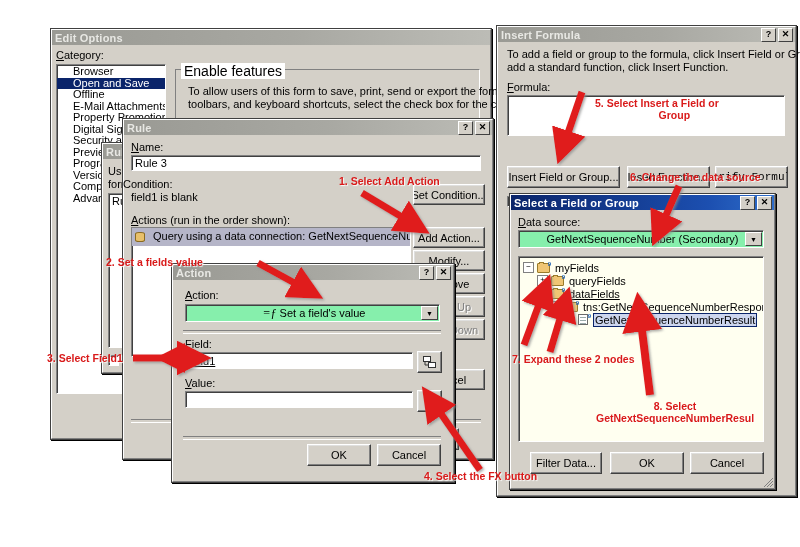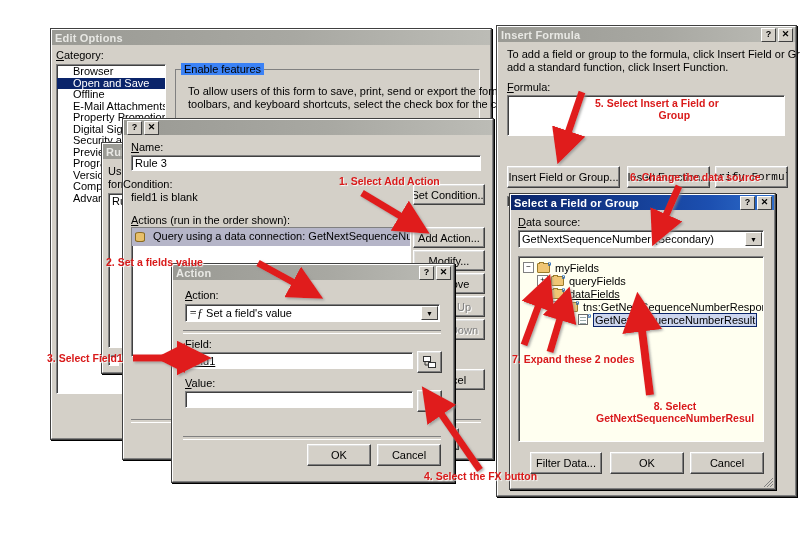--- a/index.html
+++ b/index.html
@@ -87,30 +87,30 @@
     white-space:nowrap;
   }
   .lbl{position:absolute;white-space:nowrap;font-size:11px;}
   .u{text-decoration:underline;}
   .groupbox{
     position:absolute;
     border:1px solid #ffffff;
     border-top-color:#808080;border-left-color:#808080;
     box-sizing:border-box;
   }
-  .grp-cap{position:absolute;background:#3b82f6;padding:0 3px;font-size:11px;}
+  .grp-cap{position:absolute;background:#ffffff;padding:0 3px;font-size:14px;}
   .combo{
     position:absolute;
-    background:#ffffff;
+    background:#86efac;
     border-top:1px solid #808080;border-left:1px solid #808080;
     border-right:1px solid #ffffff;border-bottom:1px solid #ffffff;
     box-shadow:inset 1px 1px 0 #404040;
     display:flex;align-items:center;
     font-size:11px;padding-left:3px;box-sizing:border-box;
-    white-space:nowrap;overflow:hidden;
+    white-space:nowrap;overflow:hidden;justify-content:center;
   }
   .combo .arrow{
     position:absolute;right:1px;top:1px;bottom:1px;width:15px;
     background:#d4d0c8;
     border-top:1px solid #ffffff;border-left:1px solid #ffffff;
     border-right:1px solid #404040;border-bottom:1px solid #404040;
     display:flex;align-items:center;justify-content:center;
     font-size:7px;line-height:1;color:#000;
   }
   .listbox{
@@ -217,20 +217,21 @@
       <div class="row" style="padding:2px 3px;">Ru</div>
     </div>
     <div class="cb" style="left:6px;top:212px;"></div>
     <div class="lbl" style="left:21px;top:212px;">Stop p</div>
   </div>
 </div>
 
 <div class="dlg" style="left:122px;top:118px;width:370px;height:340px;">
   <div class="dlg-inner-edge">
     <div class="titlebar inactive">
+      <span class="tb-title">Rule</span>
       <span class="tb-btns">
         <span class="tb-btn">?</span>
         <span class="tb-btn">✕</span>
       </span>
     </div>
 
     <div class="lbl" style="left:8px;top:22px;">
       <span class="u">N</span>ame:
     </div>
     <div class="field" style="left:8px;top:36px;width:350px;height:16px;">Rule 3</div>

